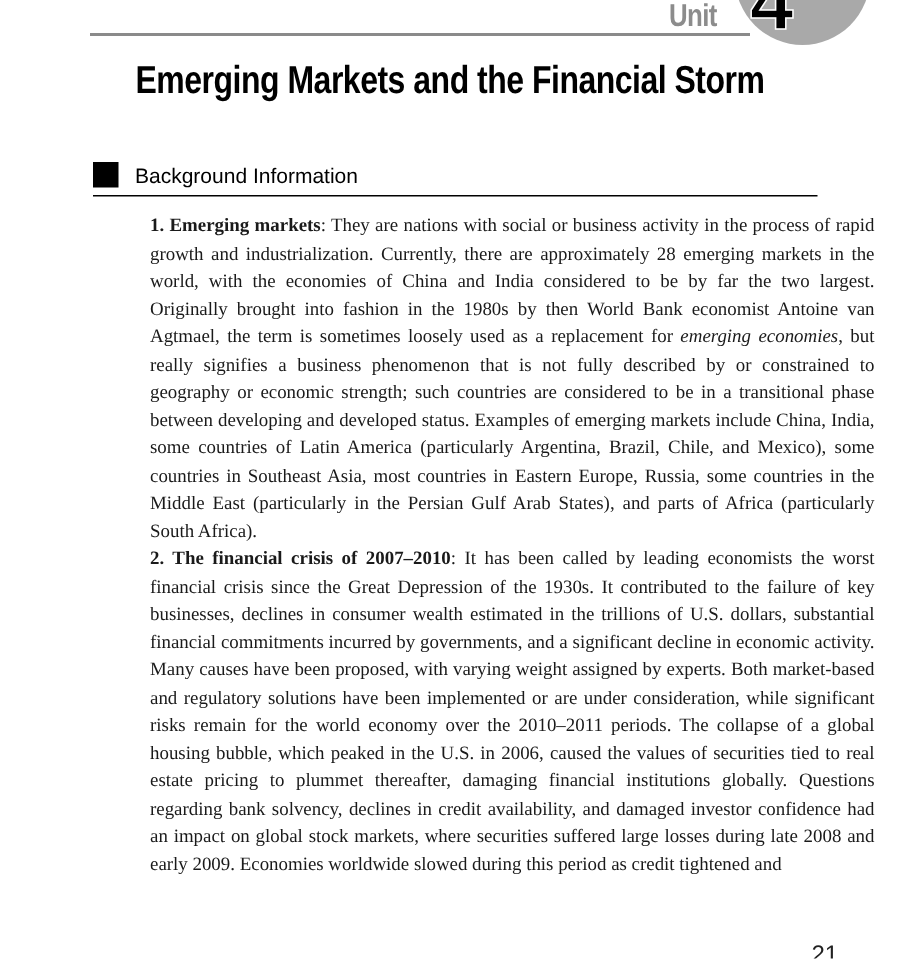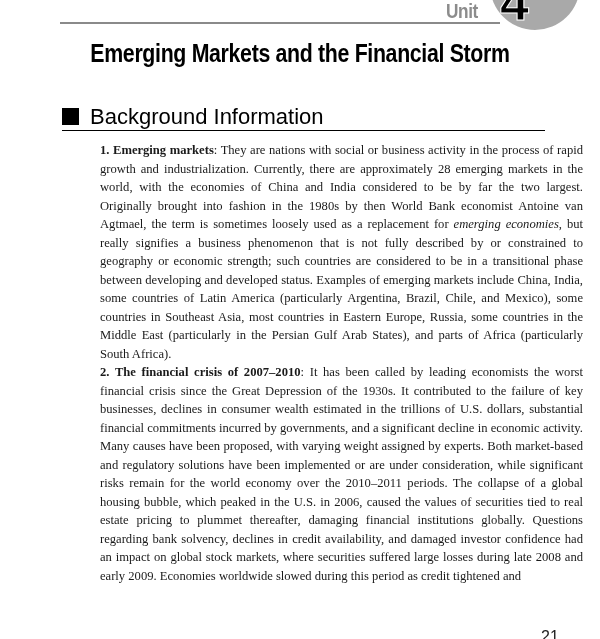--- a/index.html
+++ b/index.html
@@ -4,21 +4,21 @@
 <style>
   html, body { margin: 0; padding: 0; background: #ffffff; }
   body { width: 600px; height: 639px; position: relative; overflow: hidden; font-family: "Liberation Serif", serif; color: #1a1a1a; }
   .header-rule { position: absolute; left: 60px; top: 22px; width: 440px; height: 2px; background: #8a8a8a; }
   .unit-circle { position: absolute; left: 490px; top: -60px; width: 90px; height: 90px; border-radius: 50%; background: #a9a9a9; }
   .unit-label { position: absolute; left: 446px; top: 0px; font-family: "Liberation Sans", sans-serif; font-weight: bold; font-size: 21px; color: #8c8c8c; letter-spacing: -0.5px; transform: scaleX(0.82); transform-origin: left top; line-height: 22px; }
   .unit-number { position: absolute; left: 500px; top: -20px; font-family: "Liberation Sans", sans-serif; font-weight: bold; font-size: 52px; color: #000; line-height: 44px; -webkit-text-stroke: 1px #ffffff; }
   .page-title { position: absolute; left: 0; top: 38px; width: 600px; text-align: center; font-family: "Liberation Sans", sans-serif; font-weight: bold; font-size: 26px; letter-spacing: -0.4px; color: #000; transform: scaleX(0.82); transform-origin: center top; white-space: nowrap; }
   .section-head { position: absolute; left: 62px; top: 106px; width: 483px; height: 24px; border-bottom: 1px solid #000; }
   .section-square { position: absolute; left: 0; top: 2px; width: 17px; height: 17px; background: #000; }
-  .section-title { position: absolute; left: 28px; top: 0; font-family: "Liberation Sans", sans-serif; font-size: 22px; color: #000; line-height: 22px; }
+  .section-title { position: absolute; left: 28px; top: 0; font-family: "Liberation Sans", sans-serif; font-size: 14px; color: #000; line-height: 22px; }
   .body-text { position: absolute; left: 62px; top: 141px; width: 483px; font-size: 12.6px; line-height: 18.5px; text-align: justify; margin-left: 38px; }
   .body-text p { margin: 0; }
   .lead { font-weight: bold; }
   .page-number { position: absolute; left: 541px; top: 628px; font-family: "Liberation Sans", sans-serif; font-size: 16px; color: #222; }
 </style>
 </head>
 <body>
 
 <div class="header-rule"></div>
 <div class="unit-circle"></div>

